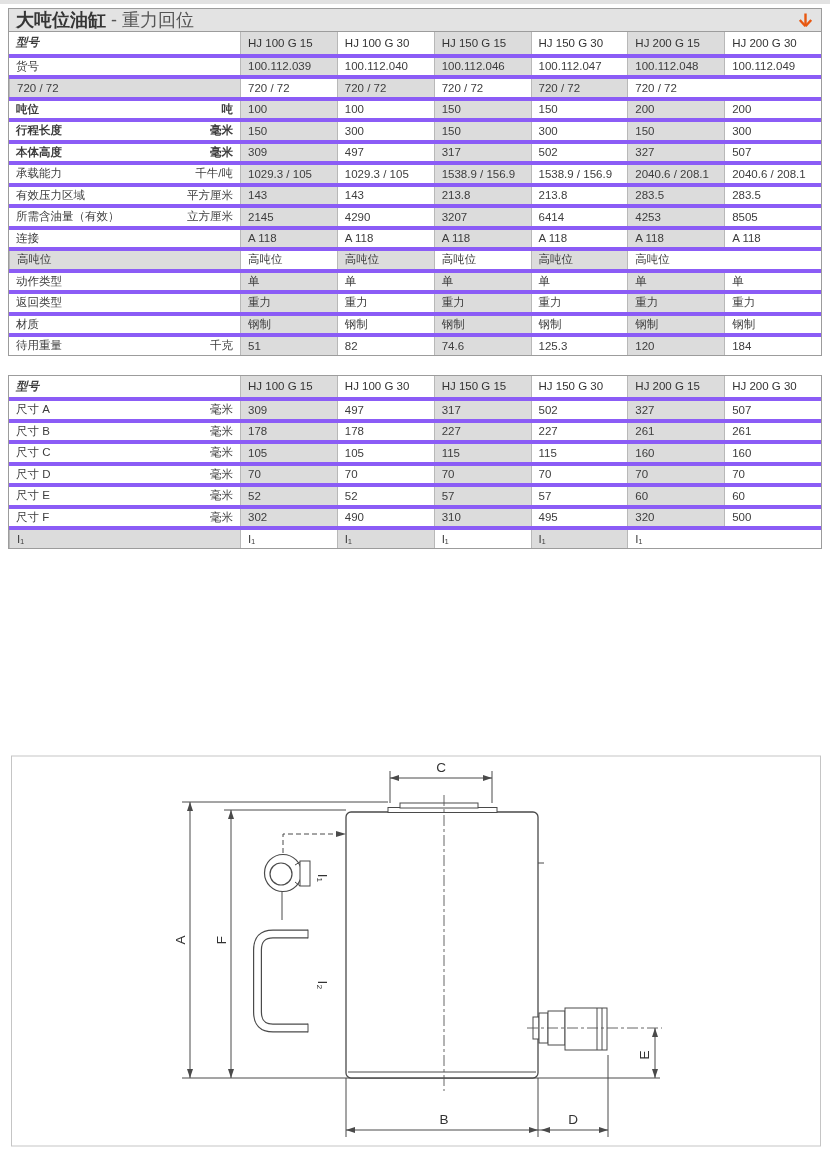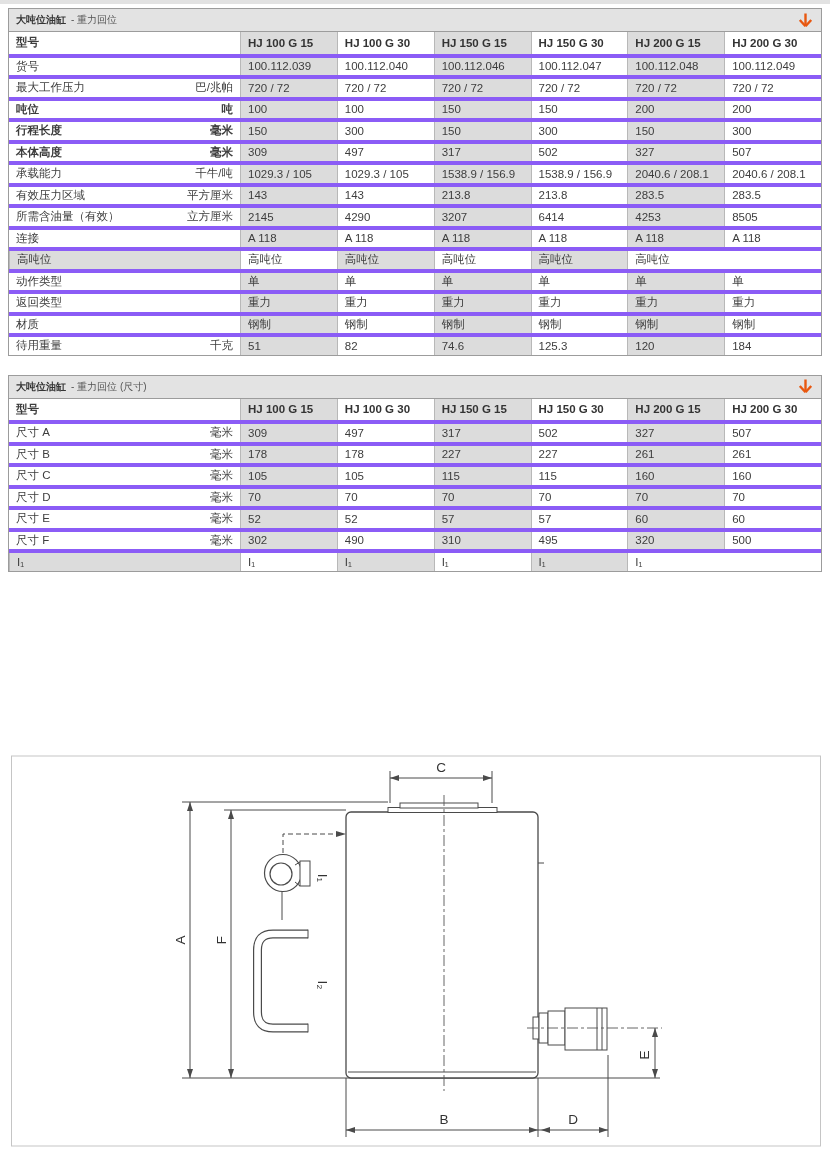--- a/index.html
+++ b/index.html
@@ -10,38 +10,38 @@
   }
   .top-strip{position:absolute;top:0;left:0;width:830px;height:4px;background:#e2e2e2;}
   .content{position:absolute;top:8px;left:8px;width:814px;}
   .tblock{border:1px solid #9c9c9c;background:#fff;}
   .tblock + .tblock{margin-top:19px;}
   .titlebar{
     background:#e3e3e3;border-bottom:1px solid #9c9c9c;height:23px;
     display:flex;align-items:center;justify-content:space-between;
     padding:0 7px;box-sizing:border-box;
   }
-  .titletext{font-size:10px;color:#5a5a5a;white-space:nowrap;}
+  .titletext{font-size:18px;color:#5a5a5a;white-space:nowrap;}
   .tmain{font-weight:bold;color:#353535;}
   .tsub{font-weight:normal;color:#555555;margin-left:5px;}
   .oarrow{display:block;}
   .trow{
     display:grid;grid-template-columns:231px repeat(6,1fr);
     height:21.5px;box-sizing:border-box;align-items:stretch;
   }
   .trow:not(:first-child){border-top:4px solid #8b5cf6;}
   .tcell{
     display:flex;align-items:center;padding:0 7px;box-sizing:border-box;
     font-size:11.5px;color:#3d3d3d;white-space:nowrap;overflow:hidden;
   }
   .dcell{border-left:1px solid #b8b8b8;}
   .alt{background:#dcdcdc;}
   .lcell{justify-content:space-between;background:#ffffff;}
-  .hcell{font-weight:bold;color:#333;}
-  .thead .lcell{font-weight:bold;}
+  .hcell{font-weight:normal;color:#333;}
+  .thead .lcell{font-weight:bold;font-style:italic;}
   .boldrow .lbl,.boldrow .unit{font-weight:bold;}
   .unit{margin-left:8px;}
   .diagram-wrap{position:absolute;left:0;top:750px;width:830px;height:400px;}
   svg text{fill:#333;font-family:"Liberation Sans","DejaVu Sans",sans-serif;font-size:13.5px;}
   .rot{dominant-baseline:central;}
 </style>
 </head>
 <body>
 
 <div class="top-strip"></div>
@@ -76,24 +76,20 @@
             <div class="lbl">货号</div>
           </div>
           <div class="tcell dcell alt">100.112.039</div>
           <div class="tcell dcell">100.112.040</div>
           <div class="tcell dcell alt">100.112.046</div>
           <div class="tcell dcell">100.112.047</div>
           <div class="tcell dcell alt">100.112.048</div>
           <div class="tcell dcell">100.112.049</div>
         </div>
         <div class="trow">
-          <div class="tcell lcell">
-            <div class="lbl">最大工作压力</div>
-            <div class="unit">巴/兆帕</div>
-          </div>
           <div class="tcell dcell alt">720 / 72</div>
           <div class="tcell dcell">720 / 72</div>
           <div class="tcell dcell alt">720 / 72</div>
           <div class="tcell dcell">720 / 72</div>
           <div class="tcell dcell alt">720 / 72</div>
           <div class="tcell dcell">720 / 72</div>
         </div>
         <div class="trow boldrow">
           <div class="tcell lcell">
             <div class="lbl">吨位</div>
@@ -227,32 +223,20 @@
           <div class="tcell dcell">82</div>
           <div class="tcell dcell alt">74.6</div>
           <div class="tcell dcell">125.3</div>
           <div class="tcell dcell alt">120</div>
           <div class="tcell dcell">184</div>
         </div>
       </div>
   </section>
 
   <section class="tblock">
-    <div class="titlebar">
-      <div class="titletext">
-        <span class="tmain">大吨位油缸</span><span class="tsub">- 重力回位 (尺寸)</span>
-      </div>
-      <svg class="oarrow" width="17" height="17" viewBox="0 0 17 17">
-        <g stroke="#e8570f" stroke-width="2.4" fill="none">
-          <line x1="8.5" y1="1.5" x2="8.5" y2="13.5"></line>
-          <line x1="2.8" y1="8" x2="8.5" y2="14.3"></line>
-          <line x1="14.2" y1="8" x2="8.5" y2="14.3"></line>
-        </g>
-      </svg>
-    </div>
     <div class="dtable">
         <div class="trow thead">
           <div class="tcell lcell">型号</div>
           <div class="tcell dcell hcell alt">HJ 100 G 15</div>
           <div class="tcell dcell hcell">HJ 100 G 30</div>
           <div class="tcell dcell hcell alt">HJ 150 G 15</div>
           <div class="tcell dcell hcell">HJ 150 G 30</div>
           <div class="tcell dcell hcell alt">HJ 200 G 15</div>
           <div class="tcell dcell hcell">HJ 200 G 30</div>
         </div>

